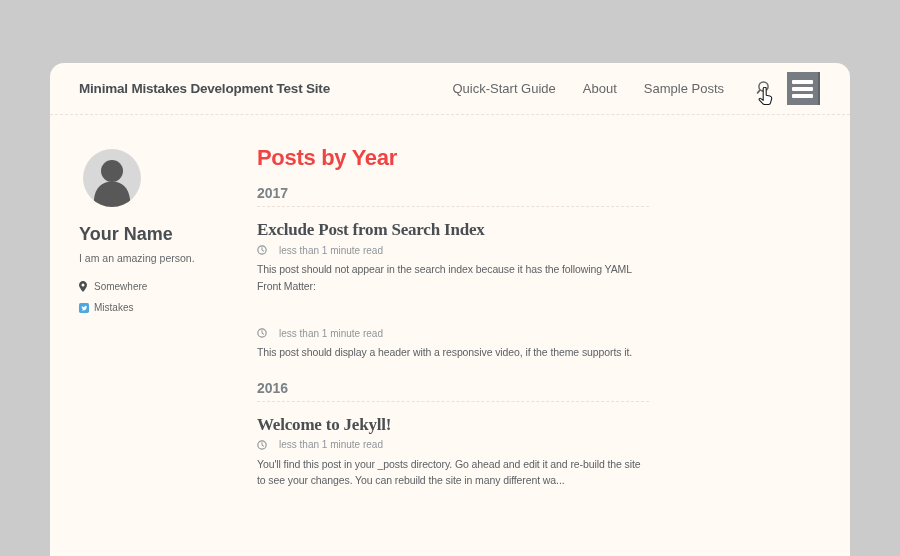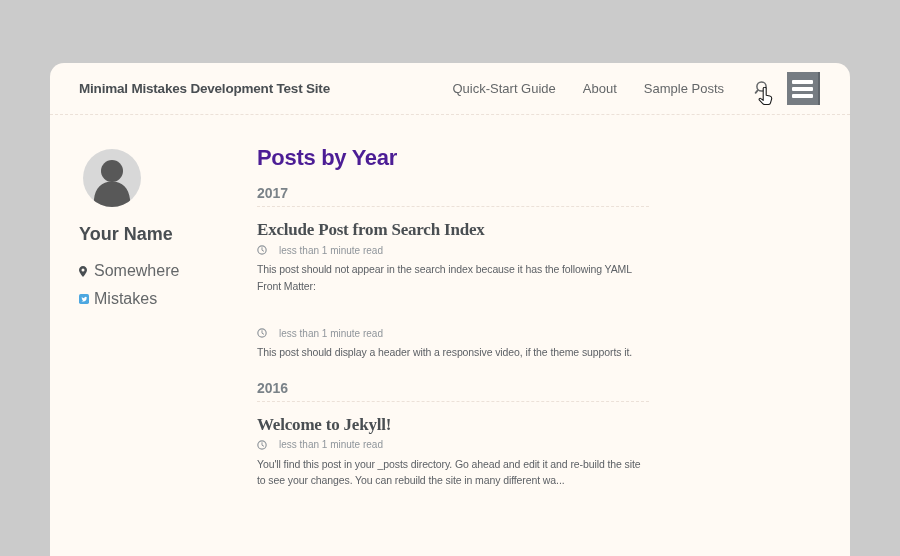--- a/index.html
+++ b/index.html
@@ -31,20 +31,21 @@
     font-weight: bold;
     color: #494e52;
     letter-spacing: -0.2px;
     white-space: nowrap;
     cursor: pointer;
   }
   .masthead-right {
     margin-left: auto;
     display: flex;
     align-items: center;
+    text-align: right;
   }
   .nav-link {
     font-size: 13px;
     color: #646769;
     margin-left: 27px;
     white-space: nowrap;
     cursor: pointer;
   }
   .search-btn {
     position: relative;
@@ -93,35 +94,35 @@
   .author-bio {
     margin-top: 7px;
     font-size: 10.5px;
     color: #646769;
   }
   .author-links { margin-top: 17px; }
   .author-link {
     display: flex;
     align-items: center;
     margin-bottom: 10px;
-    font-size: 16px;
+    font-size: 10px;
     color: #646769;
     cursor: pointer;
   }
   .author-link .li-icon {
     width: 15px;
     display: inline-flex;
     justify-content: flex-start;
     align-items: center;
   }
   
   .page-title {
     font-size: 22px;
     font-weight: bold;
-    color: #4c1d95;
+    color: #ef4444;
     letter-spacing: -0.3px;
     line-height: 25px;
   }
   .year-section { margin-top: 15px; }
   .year-heading {
     font-size: 14px;
     font-weight: bold;
     color: #7a8288;
     line-height: 16px;
     padding-bottom: 5px;
@@ -198,20 +199,21 @@
               <circle cx="50" cy="50" r="50"></circle>
             </clipPath>
           </defs>
         <g clip-path="url(#avclip)">
           <rect width="100" height="100" fill="#d8d8d8"></rect>
           <circle cx="50" cy="38" r="19" fill="#585858"></circle>
           <path d="M50 56 c-18 0-29 12-31 30 l-2 16 h66 l-2-16 c-2-18-13-30-31-30 Z" fill="#585858"></path>
         </g>
       </svg>
       <div class="author-name">Your Name</div>
+      <div class="author-bio">I am an amazing person.</div>
       <div class="author-links">
         <div class="author-link">
           <span class="li-icon">
             <svg width="8" height="11" viewBox="0 0 8 11">
               <path d="M4 0 C1.8 0 0 1.8 0 4 c0 2.6 4 7 4 7 s4-4.4 4-7 C8 1.8 6.2 0 4 0 Z M4 5.4 A1.5 1.5 0 1 1 4 2.4 a1.5 1.5 0 0 1 0 3 Z" fill="#494e52"></path>
             </svg>
           </span>
           <span>Somewhere</span>
         </div>
         <div class="author-link">

